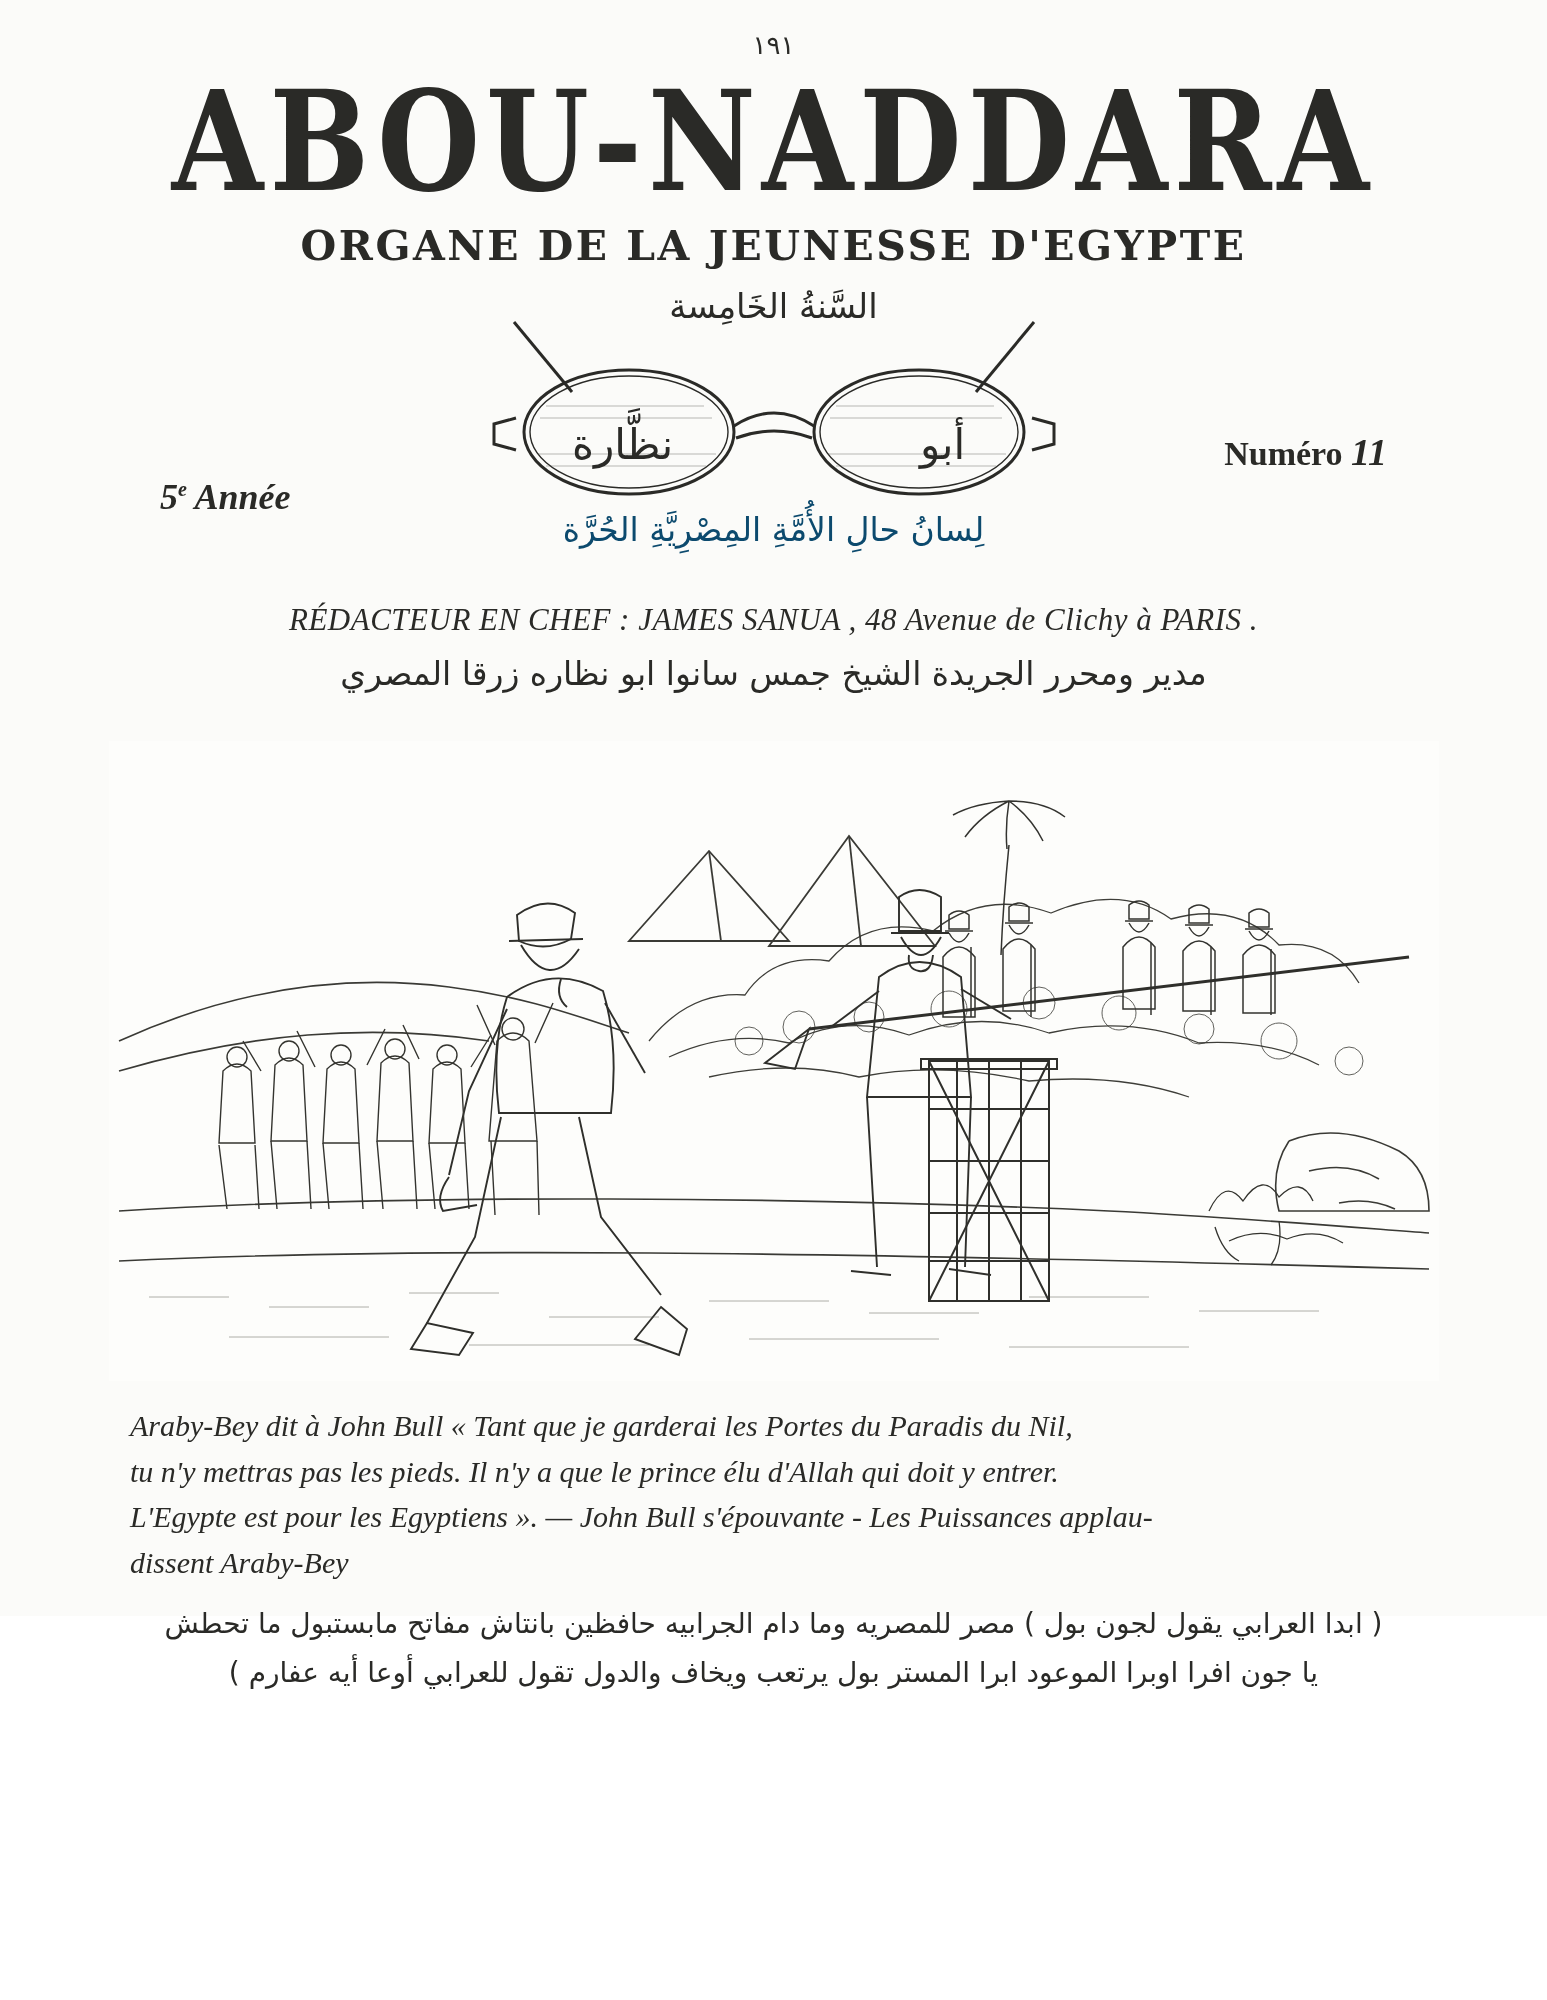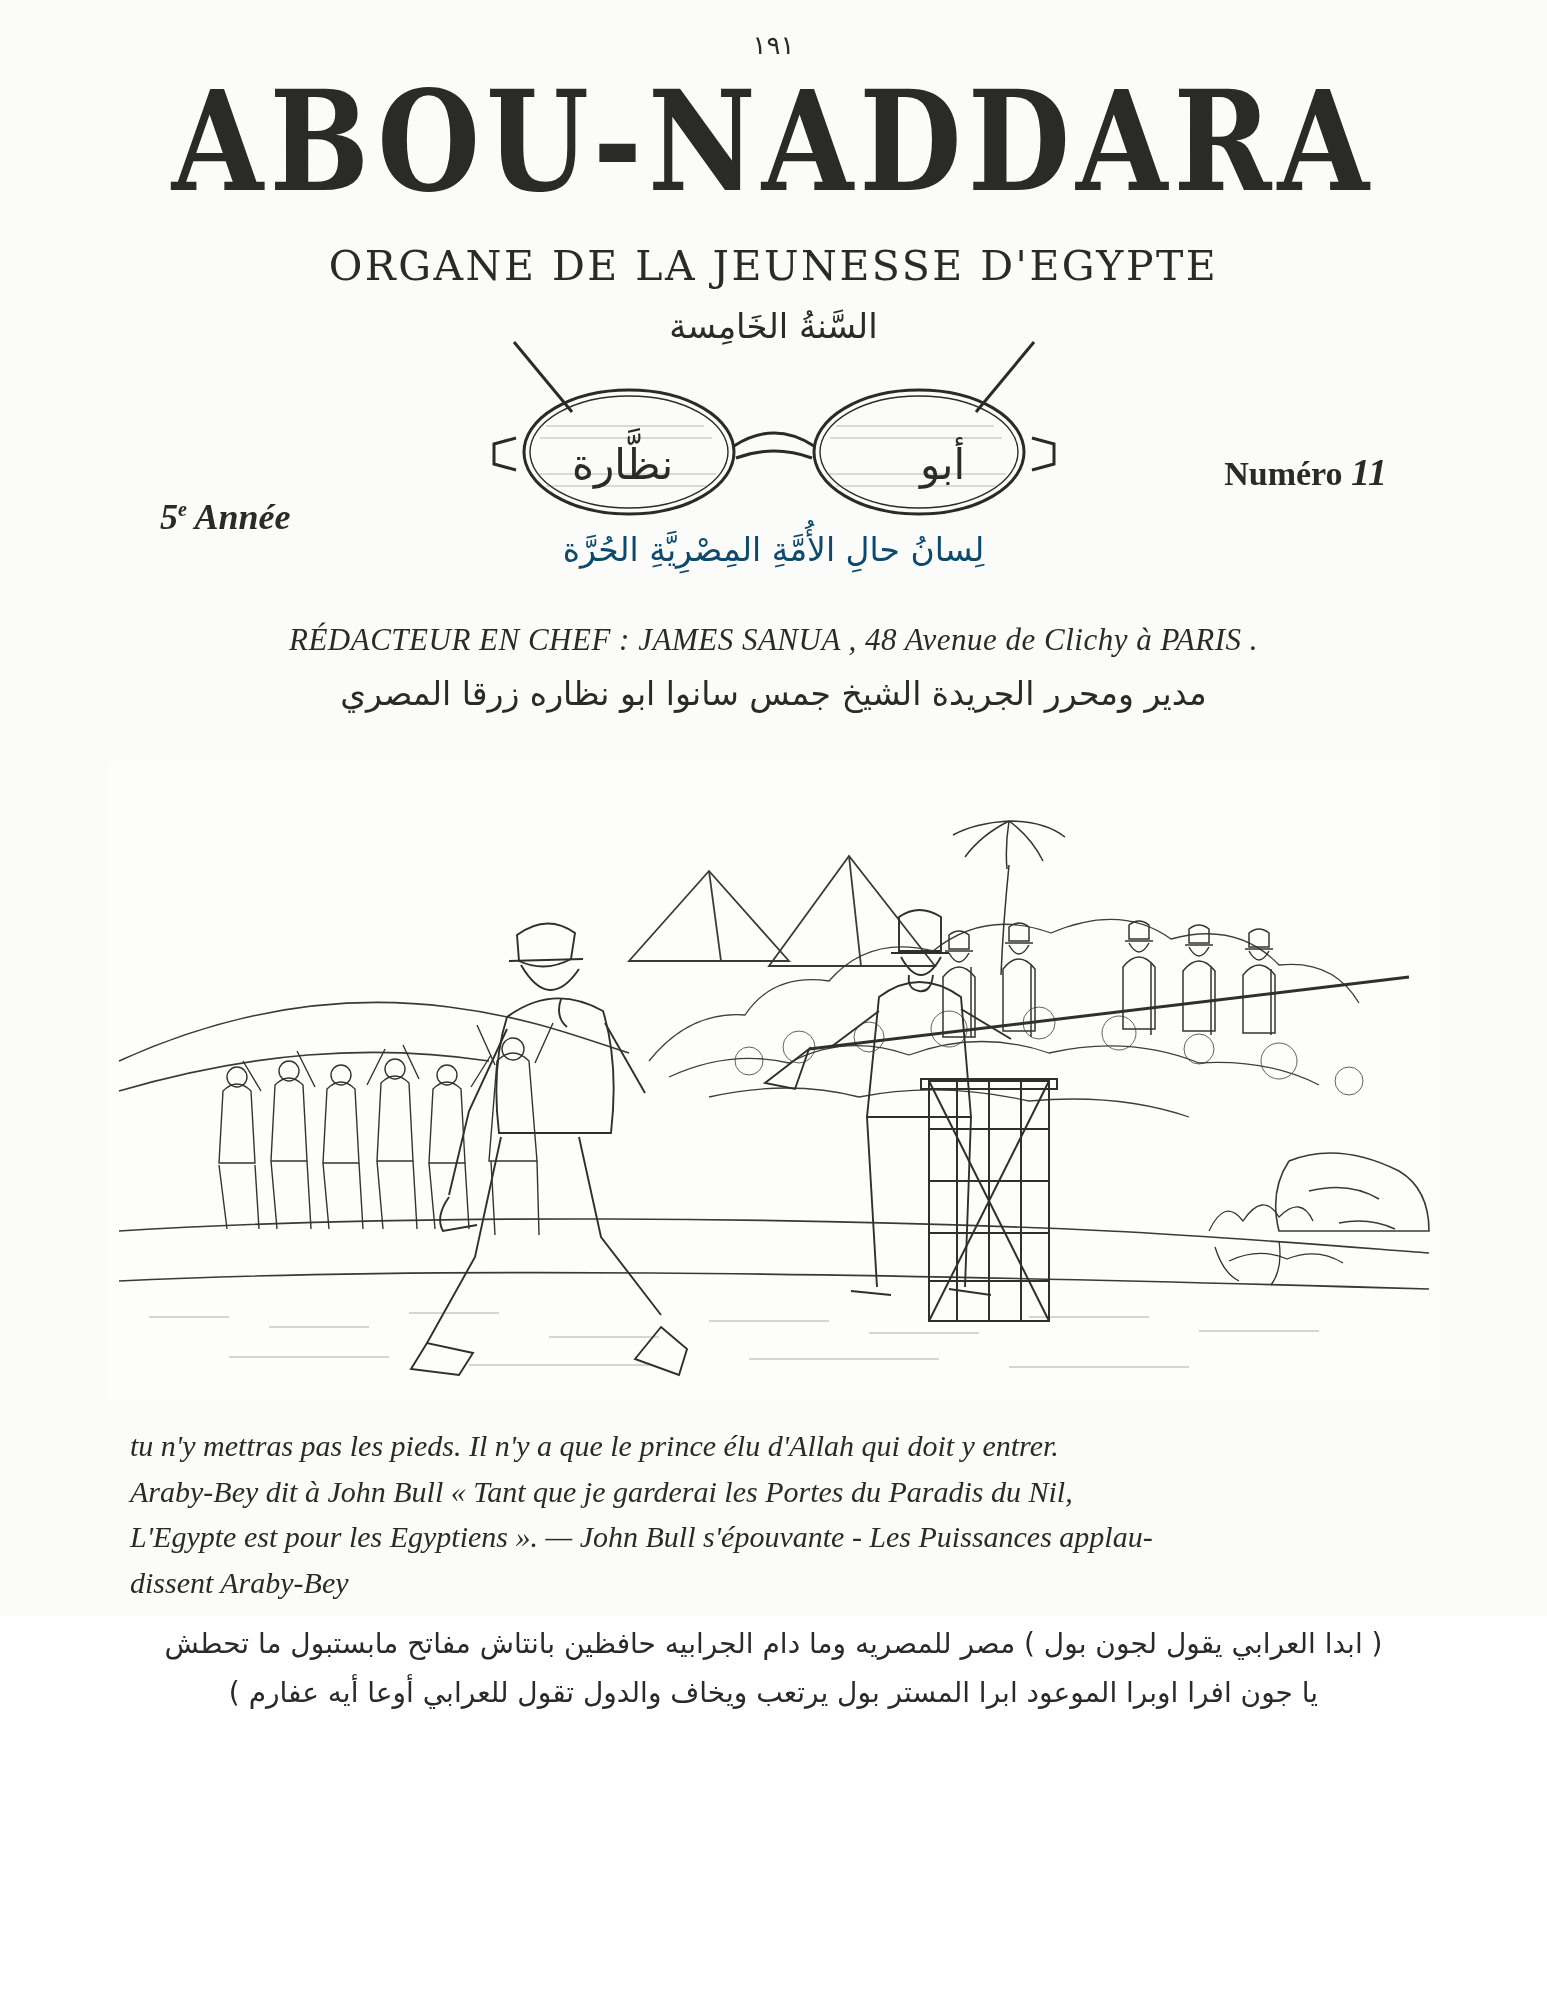--- a/index.html
+++ b/index.html
@@ -43,25 +43,25 @@
     line-height: 1.0;
     letter-spacing: 6px;
     color: #2a2a27;
     margin-top: 12px;
     transform: scaleY(1.18);
     transform-origin: top center;
   }
   .subtitle {
     text-align: center;
     font-family: "DejaVu Serif", serif;
-    font-weight: normal;
+    font-weight: bold;
     font-size: 41px;
     letter-spacing: 2.5px;
     color: #2a2a27;
-    margin-top: 52px;
+    margin-top: 32px;
   }
 
   
   .specs-band {
     position: relative;
     height: 330px;
     margin-top: 10px;
   }
   .arabic-top {
     position: absolute;
@@ -391,22 +391,22 @@
         <path d="M1106 486 q8 26 24 34 M1170 480 q4 28 -8 44"></path>
       </g>
 
       <g stroke="#46463f" stroke-width="0.8" opacity="0.55">
         <path d="M40 556 l80 0 M160 566 l100 0 M300 552 l90 0 M440 576 l110 0 M600 560 l120 0 M760 572 l110 0 M920 556 l120 0 M1090 570 l120 0 M120 596 l160 0 M360 604 l180 0 M640 598 l190 0 M900 606 l180 0"></path>
       </g>
     </svg>
   </div>
 
   <div class="caption">
+    <div class="caption-line hand">Araby-Bey dit à John Bull « Tant que je garderai les Portes du Paradis du Nil,</div>
     <div class="caption-line hand">tu n'y mettras pas les pieds. Il n'y a que le prince élu d'Allah qui doit y entrer.</div>
-    <div class="caption-line hand">Araby-Bey dit à John Bull « Tant que je garderai les Portes du Paradis du Nil,</div>
     <div class="caption-line hand">L'Egypte est pour les Egyptiens ». — John Bull s'épouvante - Les Puissances applau-</div>
     <div class="caption-line hand">dissent Araby-Bey</div>
   </div>
 
   <div class="arabic-caption">
     <div>( ابدا العرابي يقول لجون بول ) مصر للمصريه وما دام الجرابيه حافظين بانتاش مفاتح مابستبول ما تحطش</div>
     <div>يا جون افرا اوبرا الموعود ابرا المستر بول يرتعب ويخاف والدول تقول للعرابي أوعا أيه عفارم )</div>
   </div>
 
 </div>

